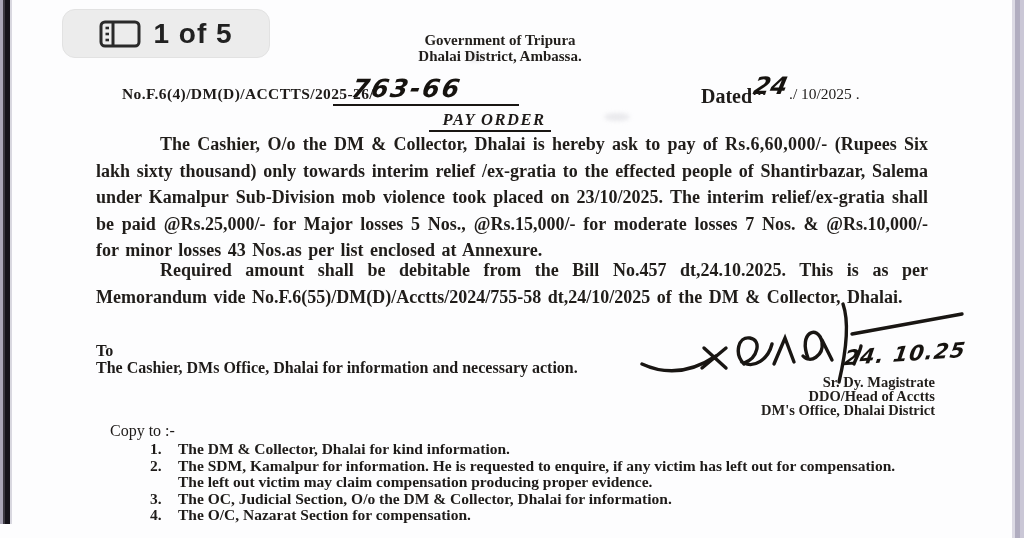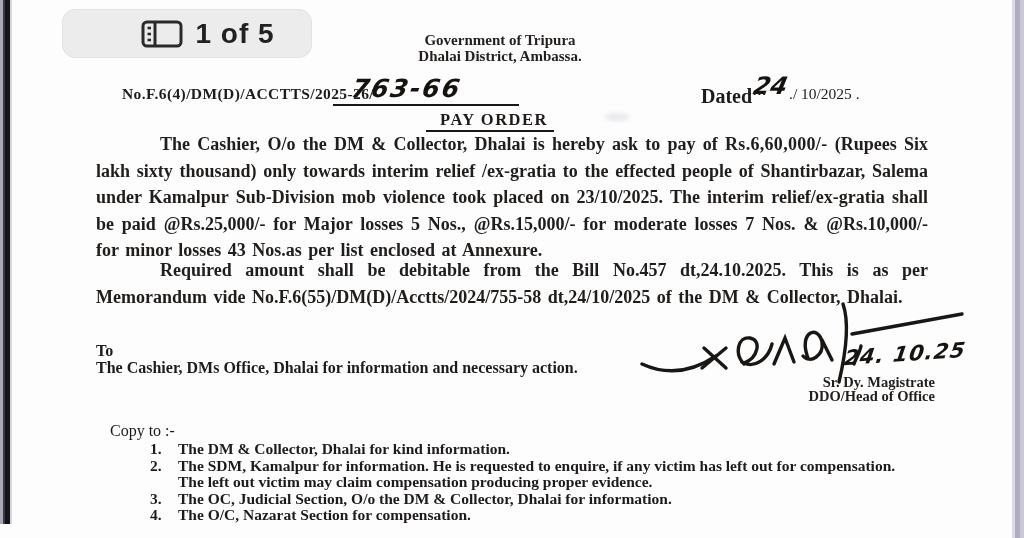--- a/index.html
+++ b/index.html
@@ -19,21 +19,20 @@
     background:linear-gradient(to right,rgba(255,255,255,0) 0 2px,#dcdae4 2px 5px,#b1adc0 5px 10px,#cac7d6 10px 14px);
   }
   .smudge{position:absolute; background:#d9d9de; border-radius:50%; filter:blur(2px); opacity:.55;}
 
   
   .pager{
     position:absolute; left:62px; top:9px; width:206px; height:47px;
     background:#ececec; border-radius:13px; border:1px solid #e2e2e2;
     display:flex; align-items:center; justify-content:center; gap:12px;
     font-family:"Liberation Sans", sans-serif;
-    padding-left:42px;
   }
   .pager .txt{font-size:28px; font-weight:bold; color:#212121; letter-spacing:1px;}
 
   
   .letterhead{position:absolute; left:290px; top:33px; width:420px; text-align:center;
     font-weight:bold; font-size:15px; line-height:15.5px; color:#221f1c;}
 
   
   .ref-prefix{position:absolute; left:96px; top:85px; font-size:15.5px; font-weight:bold; letter-spacing:.4px;margin-left:26px;}
   .hand{font-family:"DejaVu Sans", sans-serif; font-weight:bold; font-style:italic; color:#16130f;}
@@ -41,21 +40,21 @@
   .ref-underline{position:absolute; left:333px; top:104px; width:186px; border-bottom:2.5px solid #191613;}
   .date-label{position:absolute; left:701px; top:85px; font-size:20px; font-weight:bold;}
   .date-day{position:absolute; left:754px; top:72px; font-size:24px; transform:skewX(-12deg);}
   .date-dots{position:absolute; left:748px; top:82px; font-size:15px; font-weight:bold; letter-spacing:1px;}
   .date-rest{position:absolute; left:789px; top:85px; font-size:15.5px; font-weight:normal;}
 
   
   .doc-title{position:absolute; left:0; top:110px; width:980px; text-align:center;
     font-size:16.5px; font-weight:bold; letter-spacing:1.5px;
     }
-  .doc-title span{border-bottom:2.5px solid #191613; padding:0 6px 1px 14px;}
+  .doc-title span{border-bottom:2.5px solid #191613; padding:0 6px 1px 14px;font-style:italic;}
 
   
   .para{position:absolute; left:96px; width:832px; font-size:18px; font-weight:bold;
     line-height:26.5px; text-align:justify; text-indent:64px; color:#201d1a; word-spacing:2px;}
   .p1{top:131px;}
   .p2{top:257px;}
 
   
   .to-block{position:absolute; left:96px; top:342px; font-size:16px; font-weight:bold; line-height:17px;}
 
@@ -130,21 +129,22 @@
       <path d="M168,58 C158,32 178,24 182,42 C184,56 170,64 163,56"></path>
       <path d="M182,40 L192,60"></path>
       <path d="M199,82 C206,52 210,24 203,4"></path>
       <path d="M212,34 L322,14"></path>
       <path d="M214,64 C216,58 220,52 221,46"></path>
     </g>
   </svg>
   <div class="sig-date hand">24. 10.25</div>
   <div class="sig-lines">
     <div>Sr. Dy. Magistrate</div>
-    <div>DDO/Head of Office</div>
+    <div>DDO/Head of Acctts</div>
+    <div>DM's Office, Dhalai District</div>
   </div>
 
   <div class="copy-label">Copy to :-</div>
   <div class="copy-list">
     <div class="copy-row">
       <span class="no">1.</span>
       <span class="it">The DM &amp; Collector, Dhalai for kind information.</span>
     </div>
     <div class="copy-row">
       <span class="no">2.</span>

